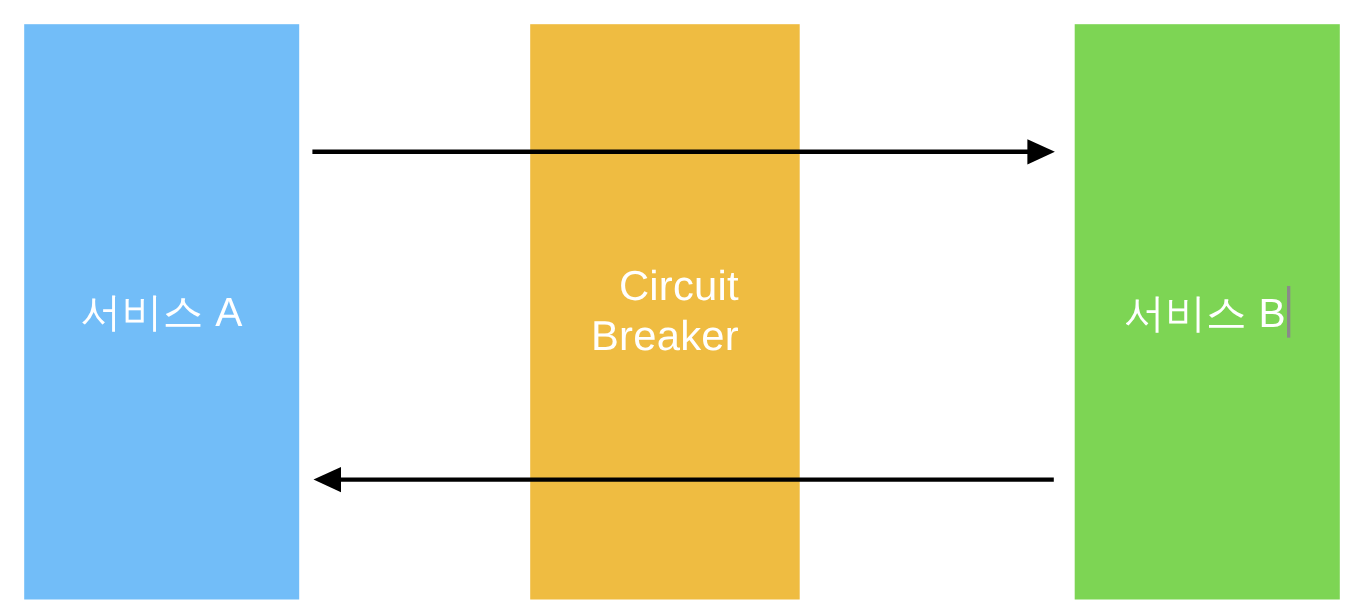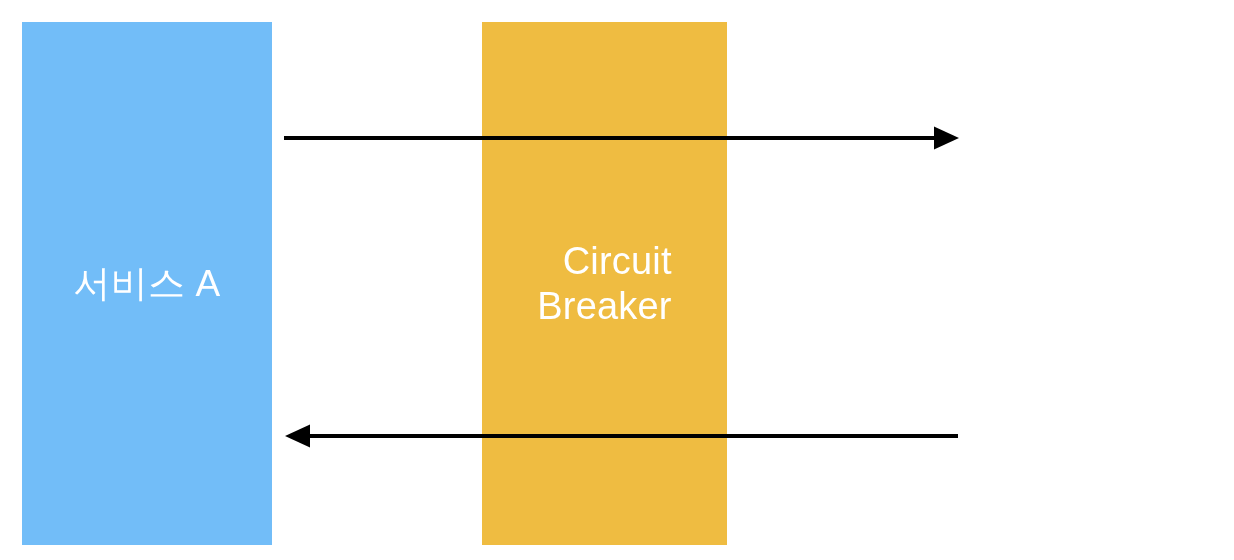--- a/index.html
+++ b/index.html
@@ -88,20 +88,23 @@
 
   <div class="node" id="node-service-a">
     <span class="node-label">서비스 A</span>
   </div>
 
   <div class="node" id="node-circuit-breaker">
     <span class="node-label">Circuit
 Breaker</span>
   </div>
 
+  <div class="node" id="node-service-b">
+    <span class="node-label"><span>서비스 B</span><span class="caret"></span></span>
+  </div>
 
   <div class="edge-layer">
     <svg width="1234" height="560" viewBox="0 0 1234 560" xmlns="http://www.w3.org/2000/svg">
       <g>
         <line x1="284" y1="138" x2="944" y2="138" stroke="#000000" stroke-width="4"></line>
         <polygon points="959,138 934,126.5 934,149.5" fill="#000000"></polygon>
       </g>
       <g>
         <line x1="958" y1="436" x2="300" y2="436" stroke="#000000" stroke-width="4"></line>
         <polygon points="285,436 310,424.5 310,447.5" fill="#000000"></polygon>

